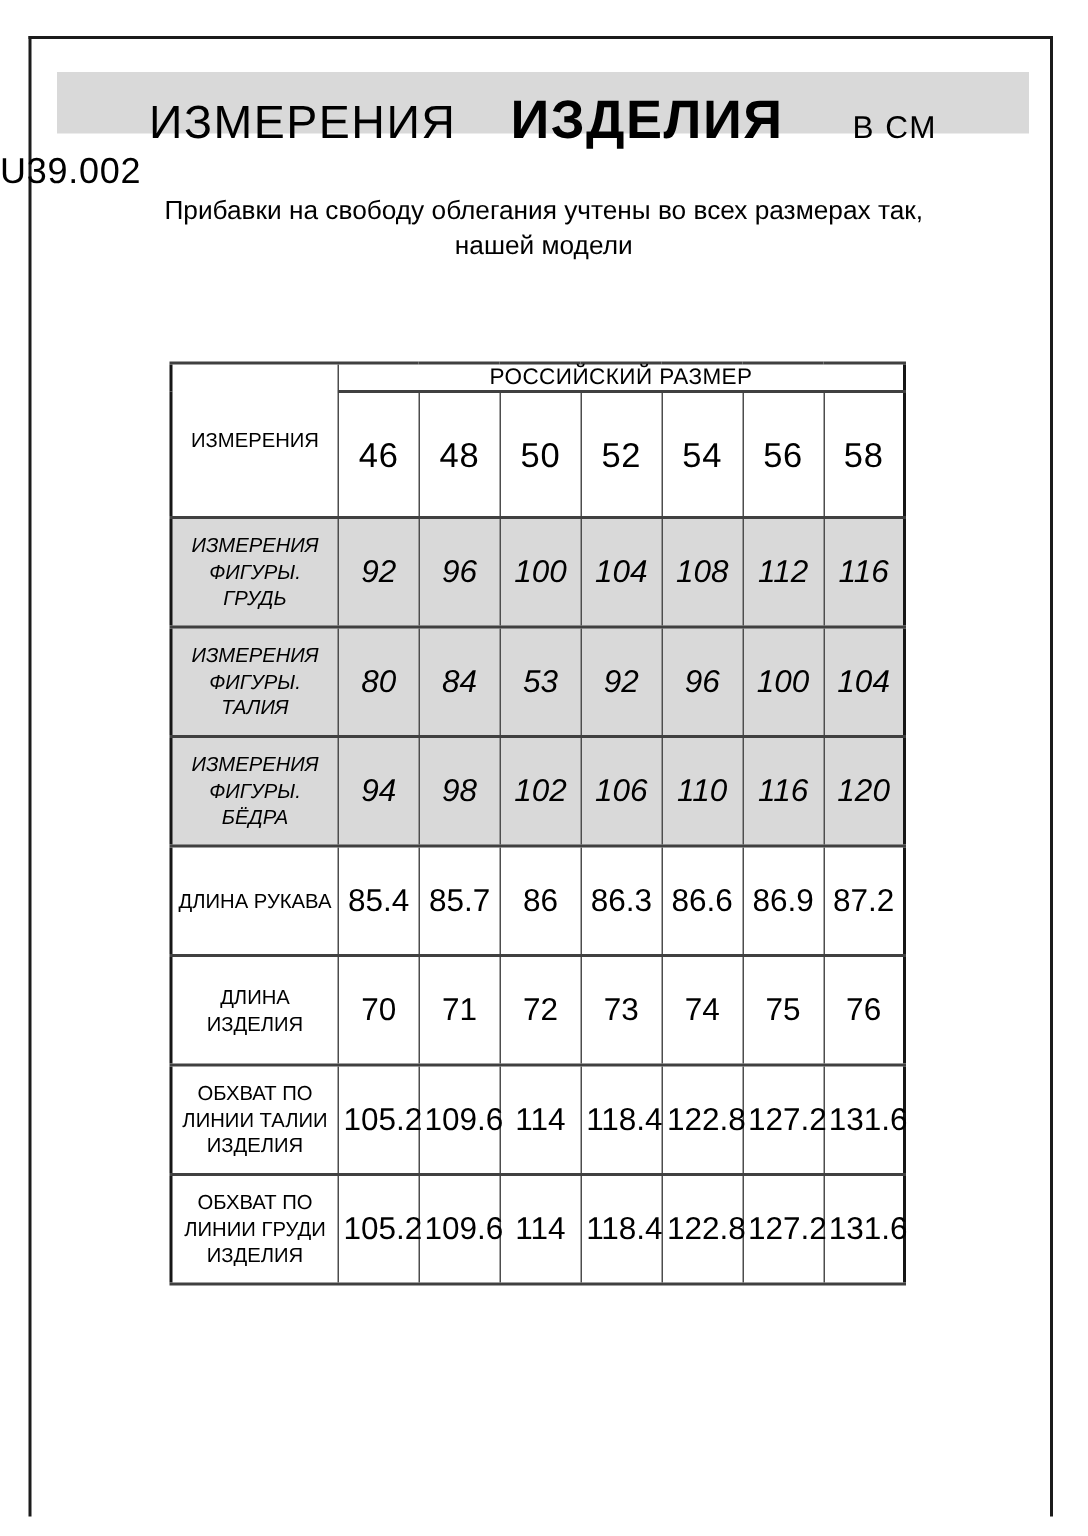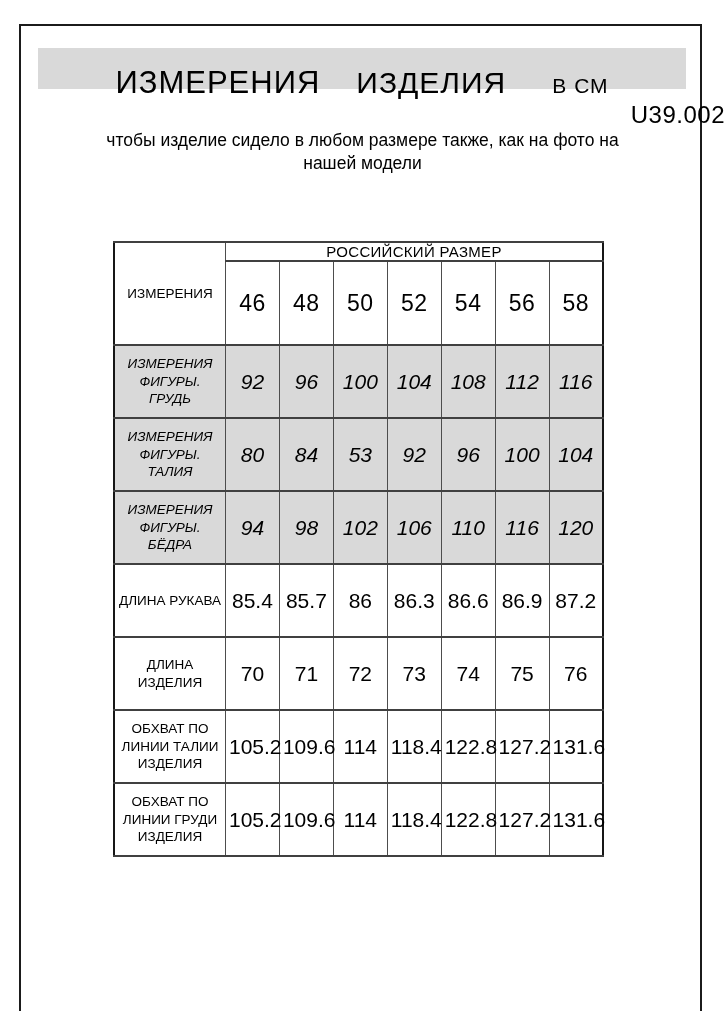--- a/index.html
+++ b/index.html
@@ -26,26 +26,26 @@
     left:38px;top:48px;
     width:648px;height:41px;
     background:#d9d9d9;
     display:flex;
     align-items:baseline;
     justify-content:center;
     padding-top:5px;
     box-sizing:border-box;
   }
   .title-part1{font-size:31px;font-weight:normal;letter-spacing:1px;}
-  .title-part2{font-size:30px;font-weight:normal;letter-spacing:1px;margin-left:36px;text-align:right;}
+  .title-part2{font-size:36px;font-weight:bold;letter-spacing:1px;margin-left:36px;text-align:right;}
   .title-part3{font-size:21px;font-weight:normal;letter-spacing:1px;margin-left:46px;margin-top:21px;}
   .product-code{
     position:absolute;
     left:0;top:101px;width:725px;
-    text-align:right;
+    text-align:left;
     font-size:24px;
     letter-spacing:0.5px;
   }
   .intro{
     position:absolute;
     left:0;top:129px;width:725px;
     text-align:center;
     font-size:17.5px;
     line-height:23px;
   }
@@ -84,21 +84,21 @@
 
 <div class="title-band">
   <span class="title-part1">ИЗМЕРЕНИЯ</span>
   <span class="title-part2">ИЗДЕЛИЯ</span>
   <span class="title-part3">В СМ</span>
 </div>
 
 <div class="product-code">U39.002</div>
 
 <div class="intro">
-  <div>чтобы изделие сидело в любом размере также, как на фото на</div>
+  <div>Прибавки на свободу облегания учтены во всех размерах так,</div>
   <div>нашей модели</div>
 </div>
 
 <table class="size-table">
   <thead>
     <tr>
       <td class="corner-cell" rowspan="2">ИЗМЕРЕНИЯ</td>
       <th class="group-header-cell" colspan="7">РОССИЙСКИЙ РАЗМЕР</th>
     </tr>
     <tr class="size-row">

